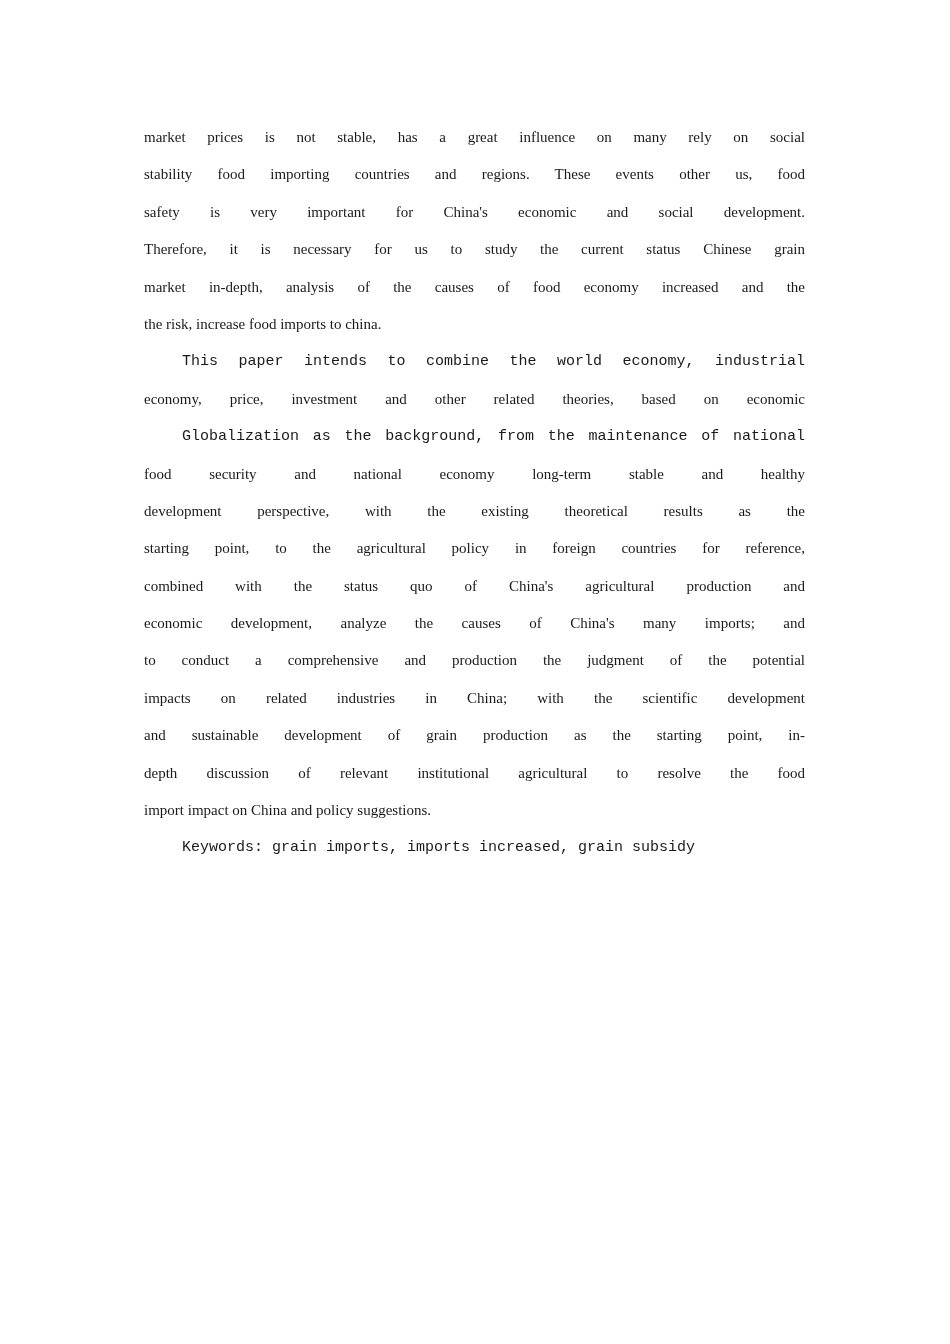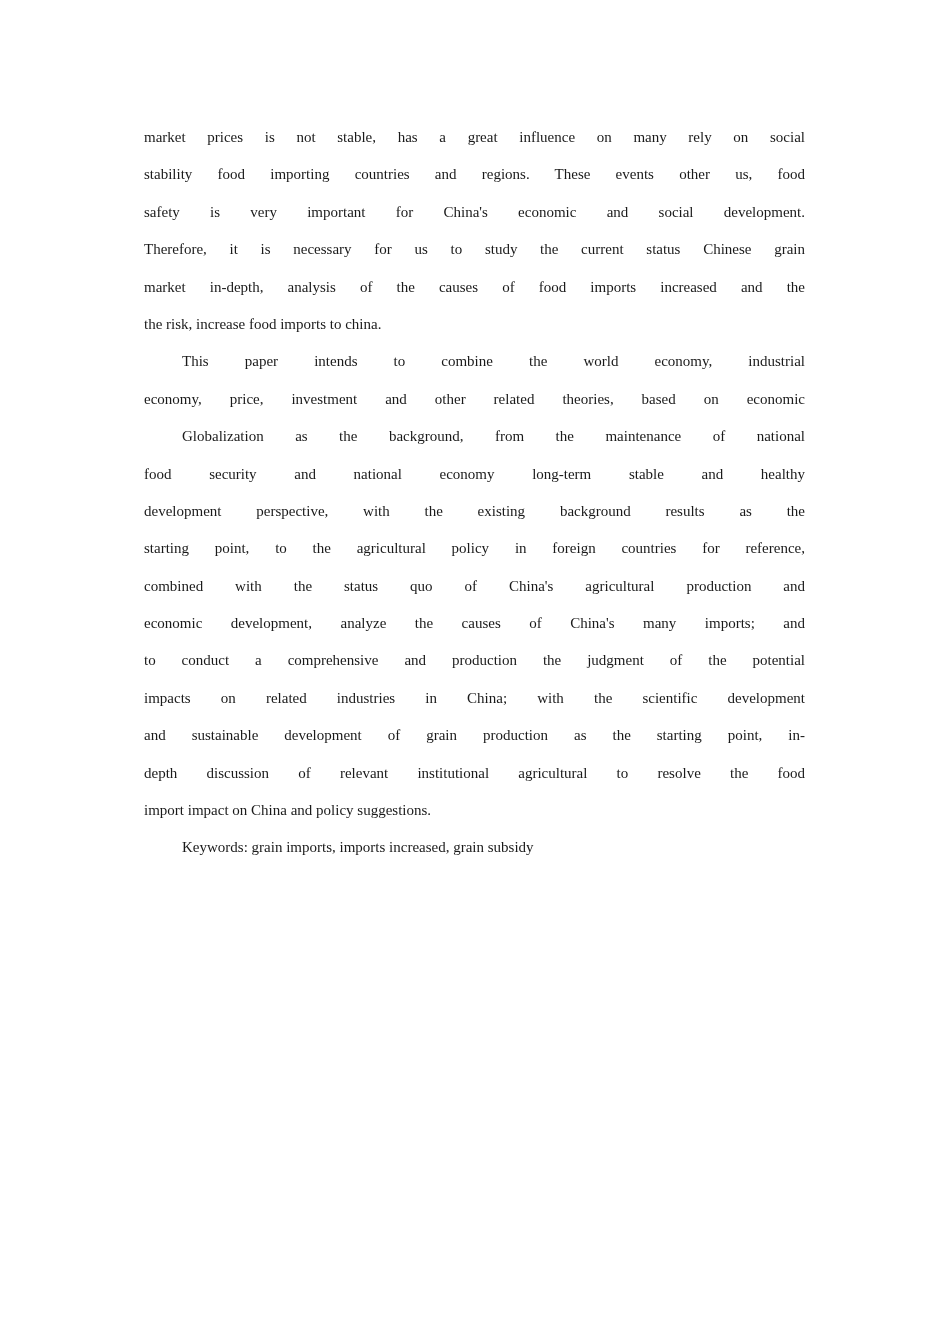--- a/index.html
+++ b/index.html
@@ -29,45 +29,46 @@
       text-align: justify;
       text-align-last: justify;
       overflow: visible;
     }
     .line.last {
       text-align: center;
       text-align-last: left;
     }
     .line.indent {
       padding-left: 38px;
+      font-family: Liberation Mono, monospace;
     }
   </style>
 </head>
 <body>
 
 <div class="page">
 
   <div class="paragraph">
     <div class="line">market prices is not stable, has a great influence on many rely on social</div>
     <div class="line">stability food importing countries and regions. These events other us, food</div>
     <div class="line">safety is very important for China's economic and social development.</div>
     <div class="line">Therefore, it is necessary for us to study the current status Chinese grain</div>
-    <div class="line">market in-depth, analysis of the causes of food imports increased and the</div>
+    <div class="line">market in-depth, analysis of the causes of food economy increased and the</div>
     <div class="line last">the risk, increase food imports to china.</div>
   </div>
 
   <div class="paragraph">
     <div class="line indent">This paper intends to combine the world economy, industrial</div>
     <div class="line">economy, price, investment and other related theories, based on economic</div>
   </div>
 
   <div class="paragraph">
     <div class="line indent">Globalization as the background, from the maintenance of national</div>
     <div class="line">food security and national economy long-term stable and healthy</div>
-    <div class="line">development perspective, with the existing background results as the</div>
+    <div class="line">development perspective, with the existing theoretical results as the</div>
     <div class="line">starting point, to the agricultural policy in foreign countries for reference,</div>
     <div class="line">combined with the status quo of China's agricultural production and</div>
     <div class="line">economic development, analyze the causes of China's many imports; and</div>
     <div class="line">to conduct a comprehensive and production the judgment of the potential</div>
     <div class="line">impacts on related industries in China; with the scientific development</div>
     <div class="line">and sustainable development of grain production as the starting point, in-</div>
     <div class="line">depth discussion of relevant institutional agricultural to resolve the food</div>
     <div class="line last">import impact on China and policy suggestions.</div>
   </div>
 

